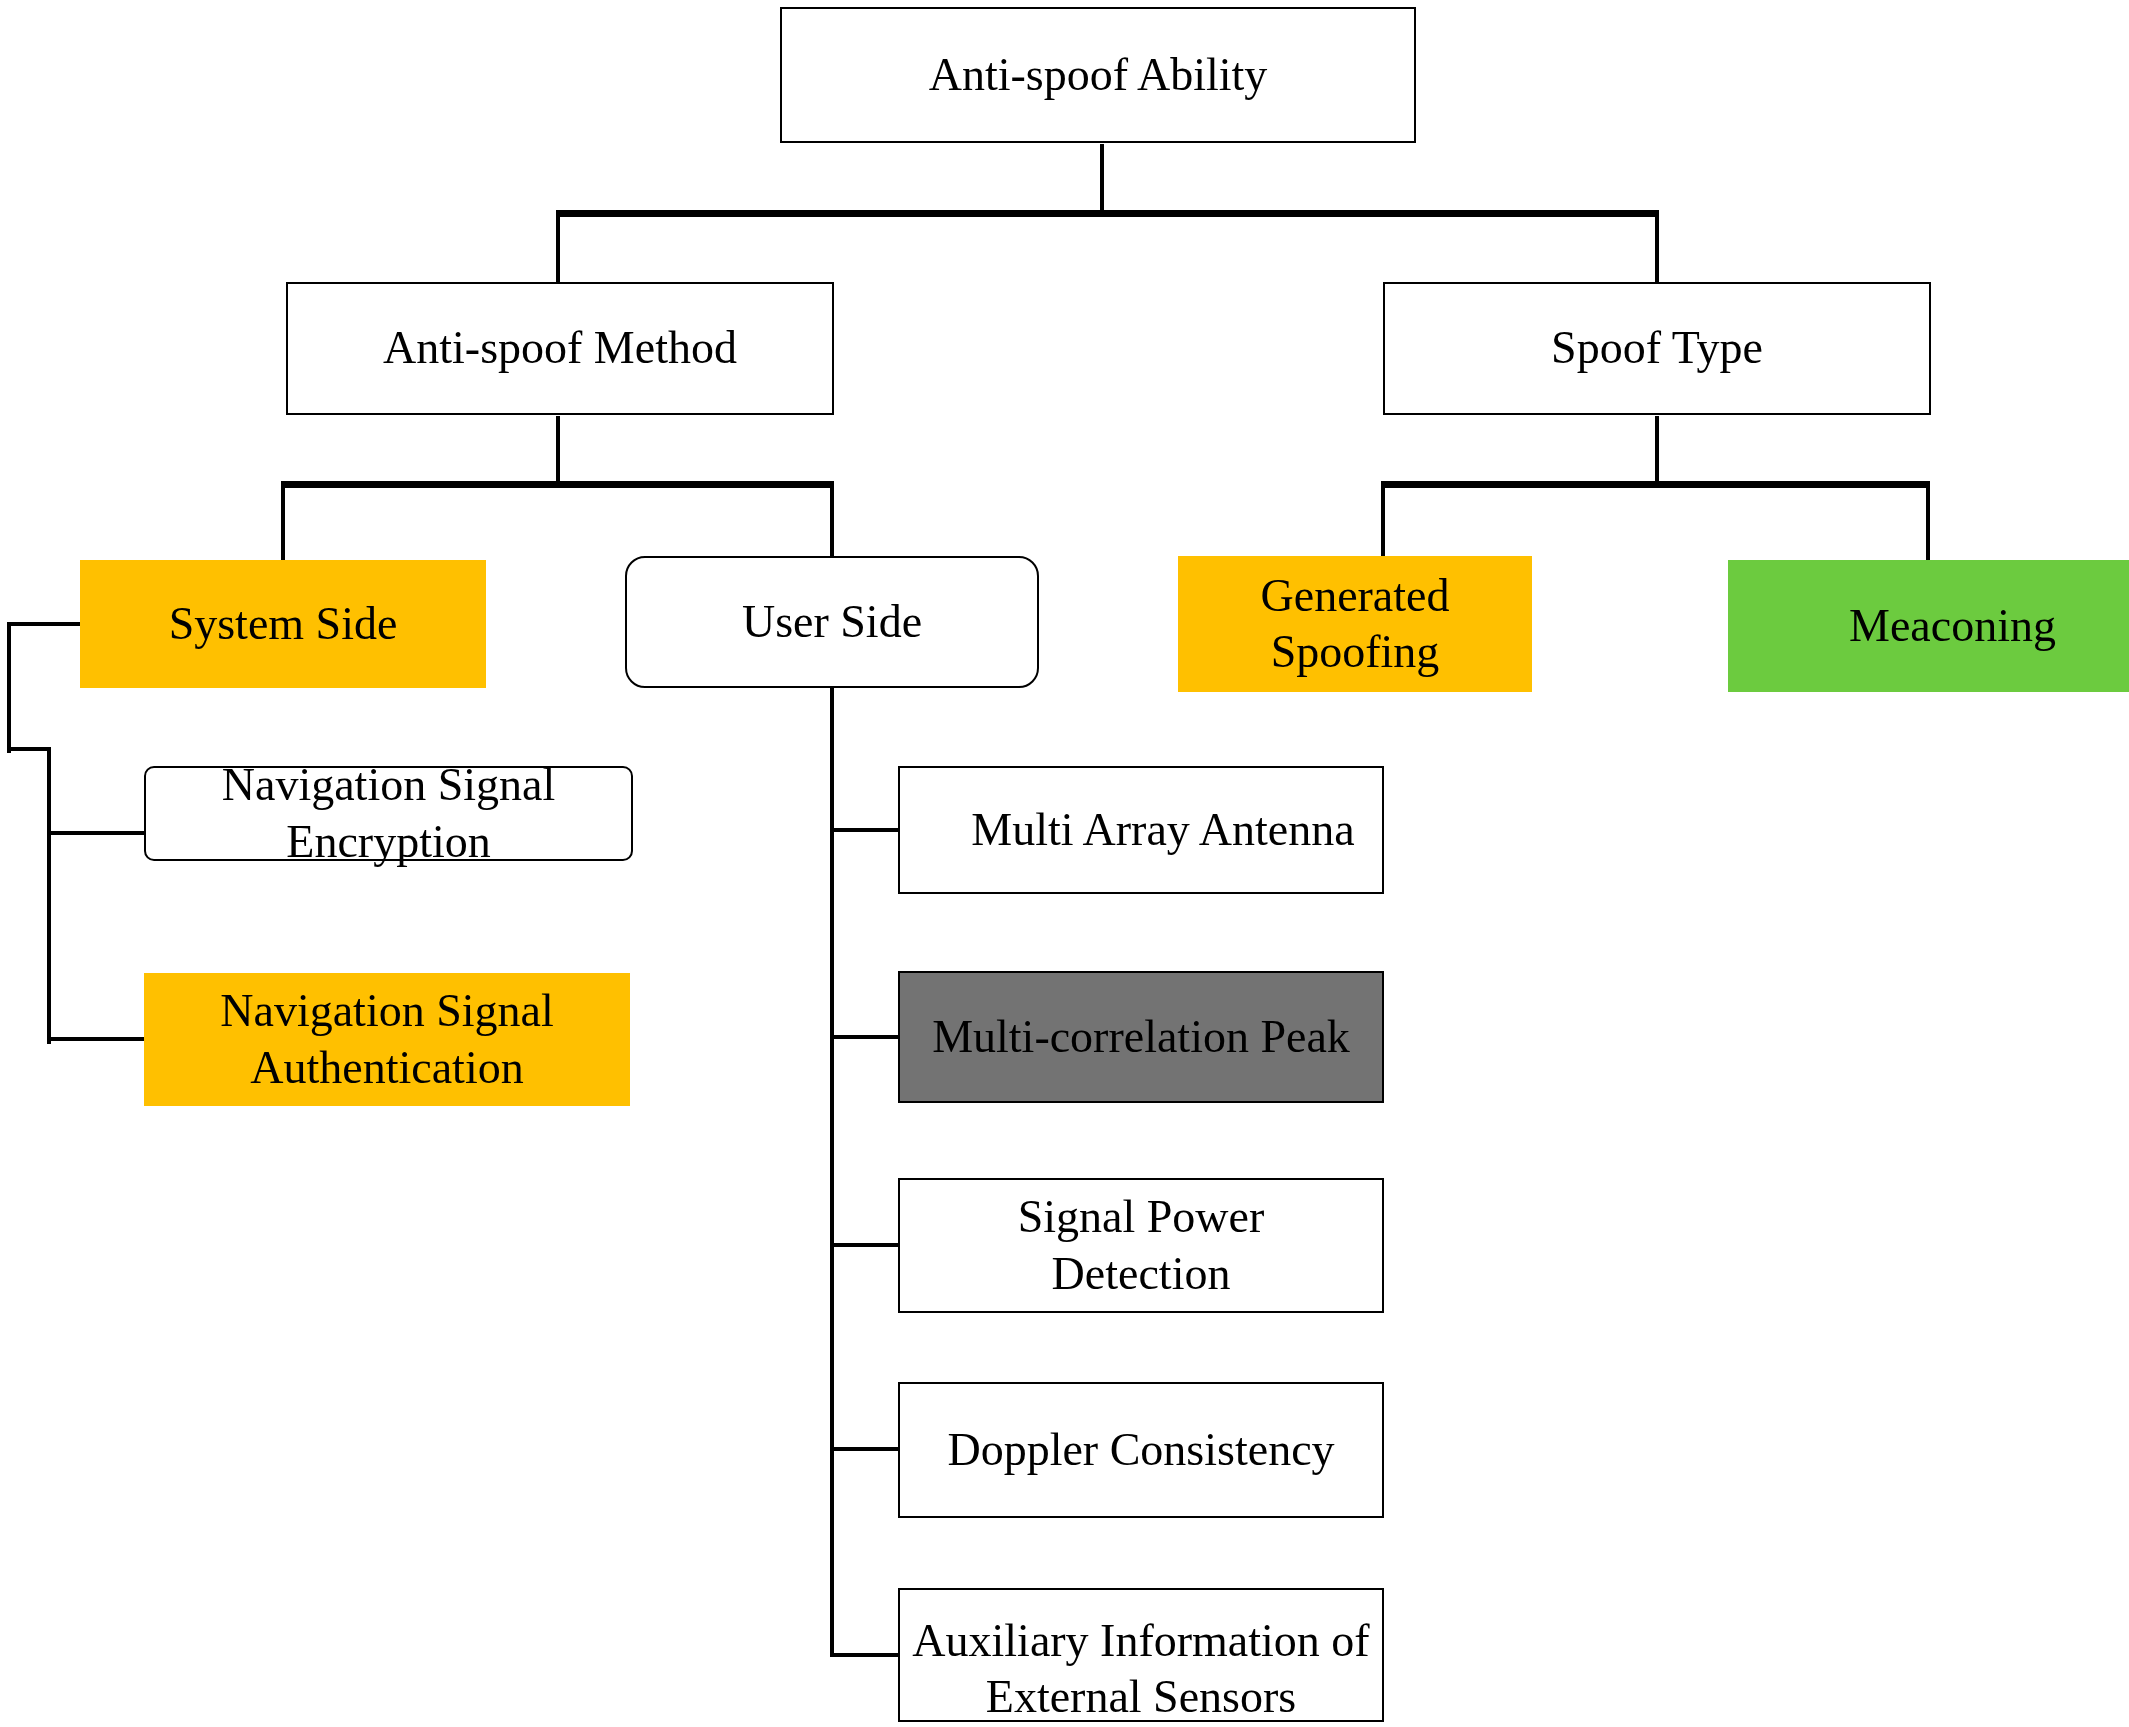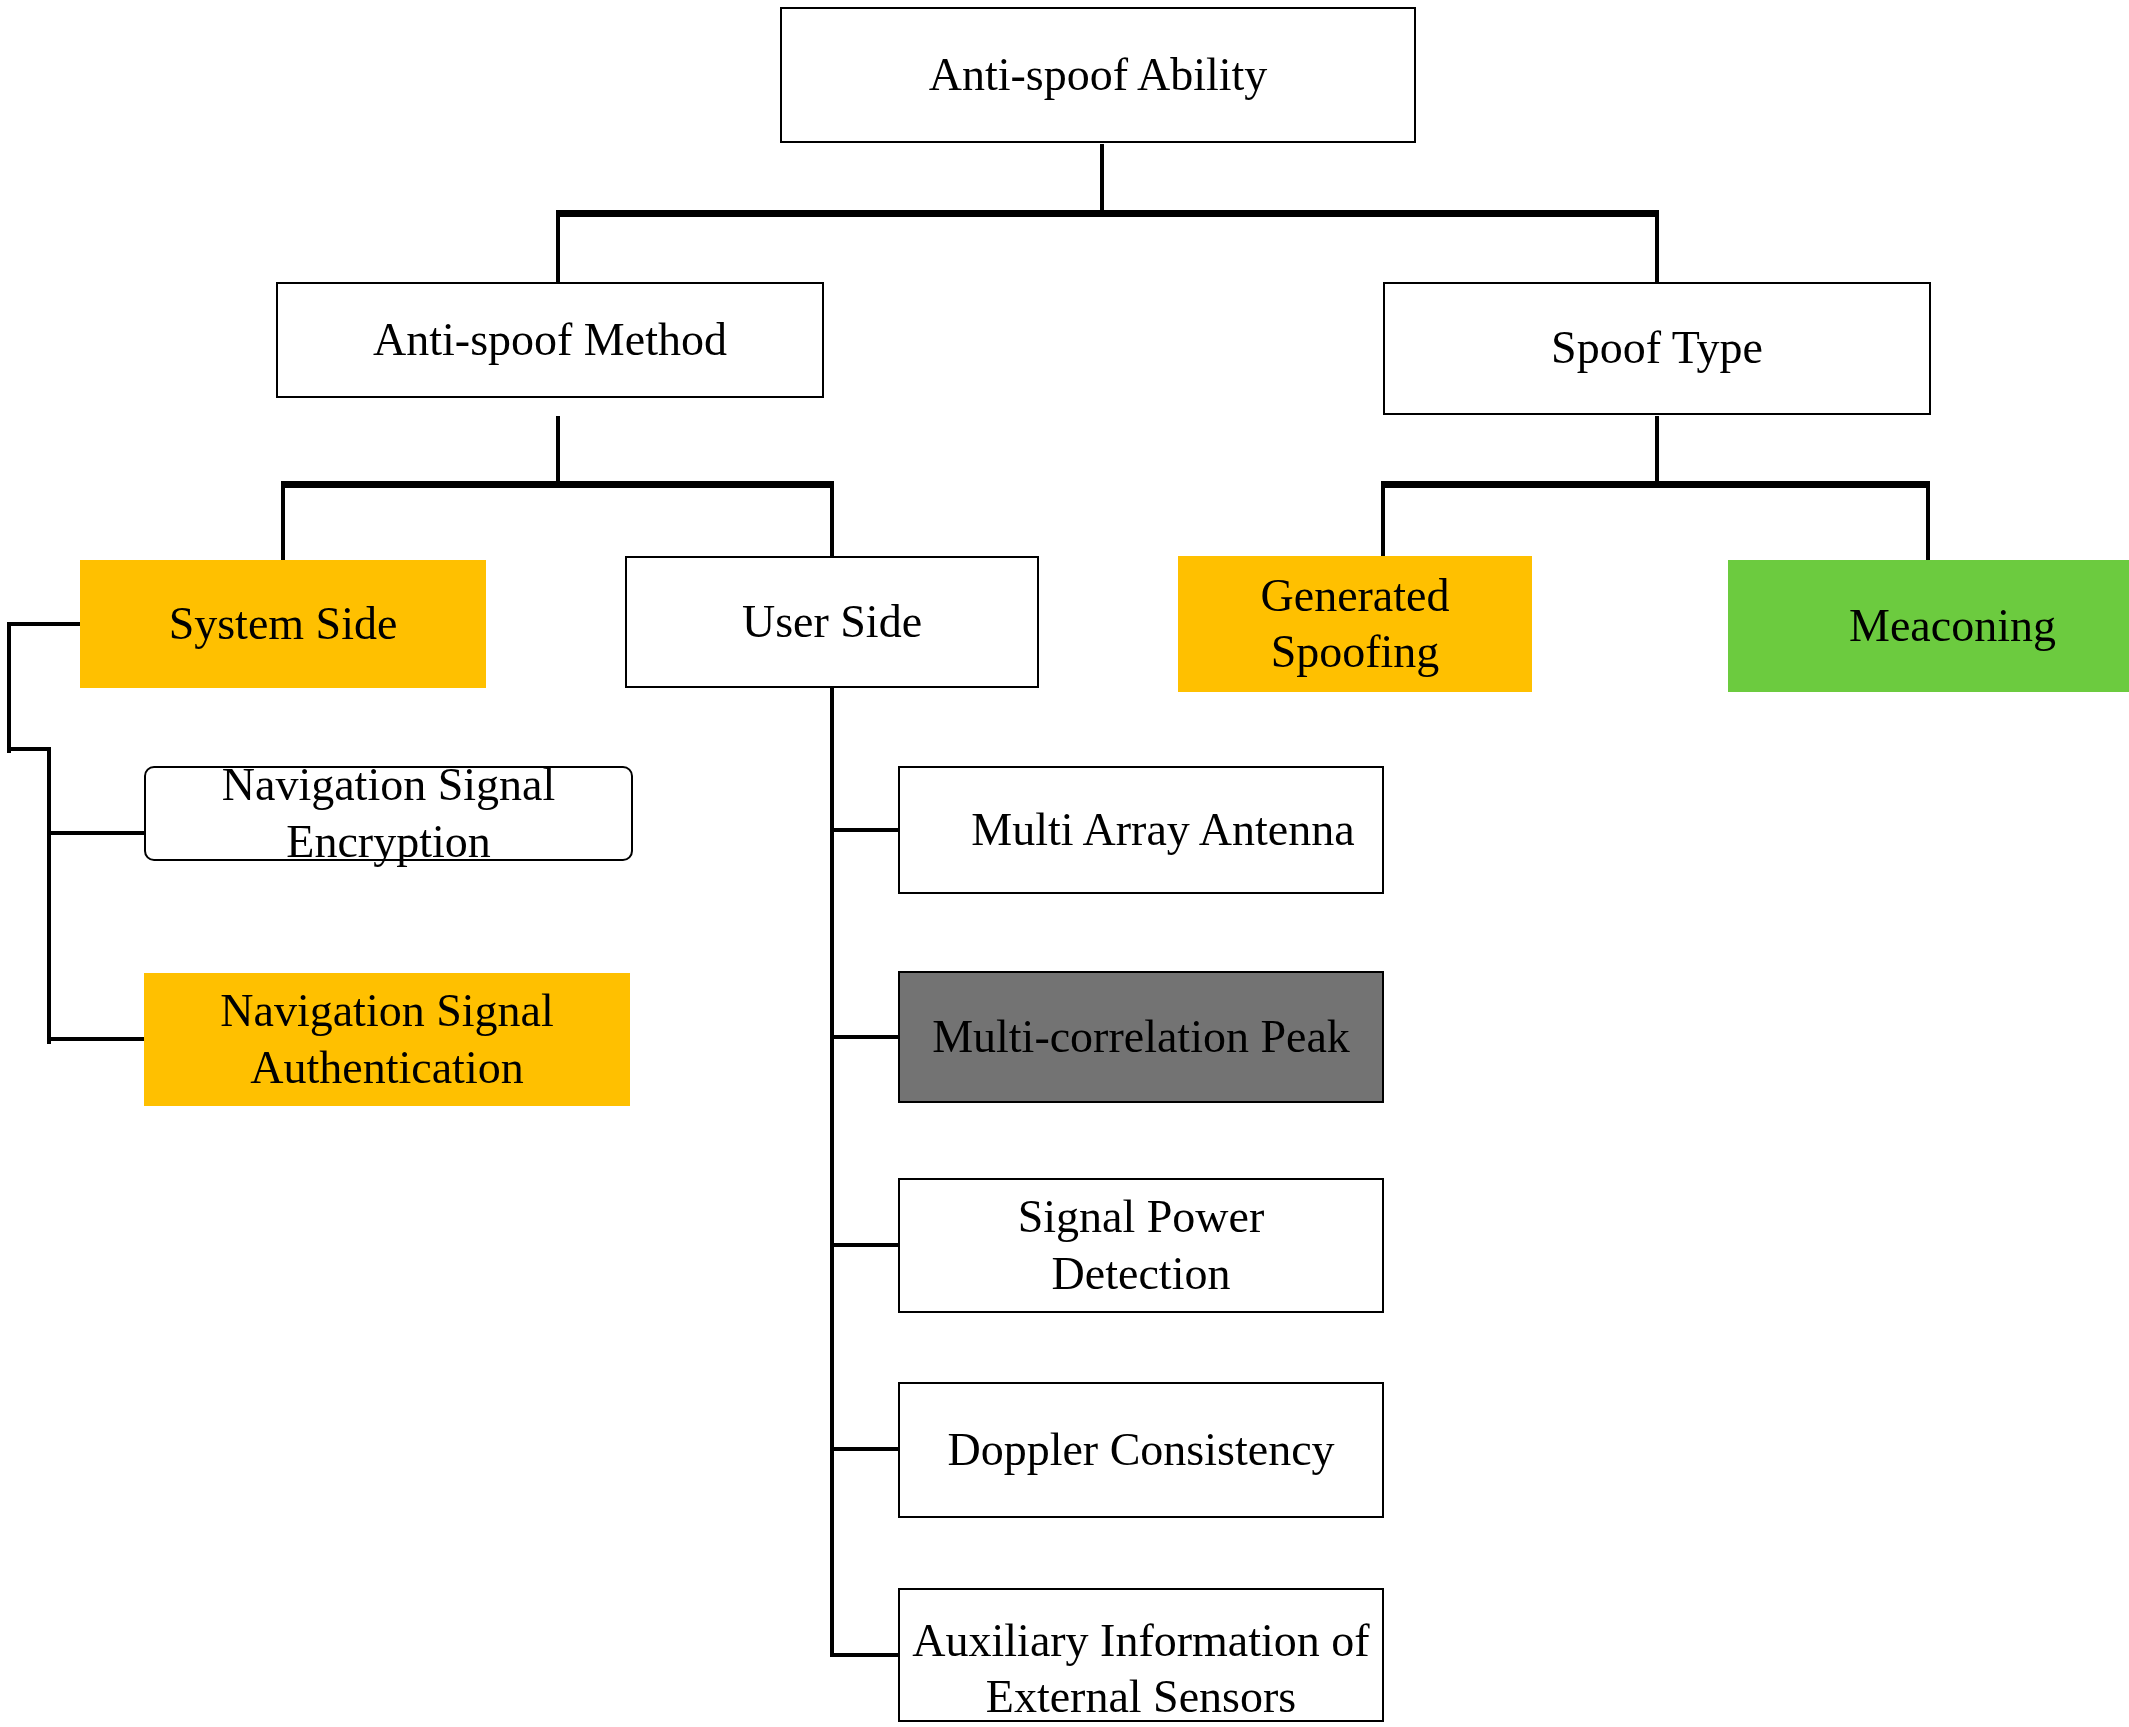--- a/index.html
+++ b/index.html
@@ -20,24 +20,24 @@
     font-size:46px;
     line-height:1.22;
     box-sizing:border-box;
   }
   .node.bordered{border:2.9px solid #000;}
   .node .txt{display:inline-block;}
   .nowrap .txt{white-space:nowrap;}
 
   
   .n-ability        {left:780px; top:7.4px;   width:636px; height:136px;}
-  .n-method         {left:276px;  top:282px;  width:548px; height:116px;align-items:center;}
+  .n-method         {left:286px;  top:282px;  width:548px; height:133px;align-items:center;}
   .n-spoof-type     {left:1383px; top:282px;  width:548px; height:133px;}
   .n-system-side    {left:80px;  top:560px;  width:406px; height:128px;}
-  .n-user-side      {left:625px;  top:556px;  width:414px; height:132px;}
+  .n-user-side      {left:625px;  top:556px;  width:414px; height:132px;border-radius:20px;}
   .n-generated      {left:1178px; top:556px;  width:354px; height:136px;}
   .n-meaconing      {left:1728px; top:560px;  width:401px; height:132px;}
   .n-encryption     {left:144px;  top:766px; width:489px; height:95px;border-radius:10px;}
   .n-authentication {left:144px;  top:973px; width:486px; height:133px;}
   .n-multi-array    {left:898px; top:766px; width:486px; height:128px;}
   .n-multi-corr     {left:898px; top:971px; width:486px; height:132px;}
   .n-signal-power   {left:898px; top:1178px; width:486px; height:135px;}
   .n-doppler        {left:898px; top:1382px; width:486px; height:136px;}
   .n-auxiliary      {left:898px; top:1588px; width:486px; height:134px;}
 

